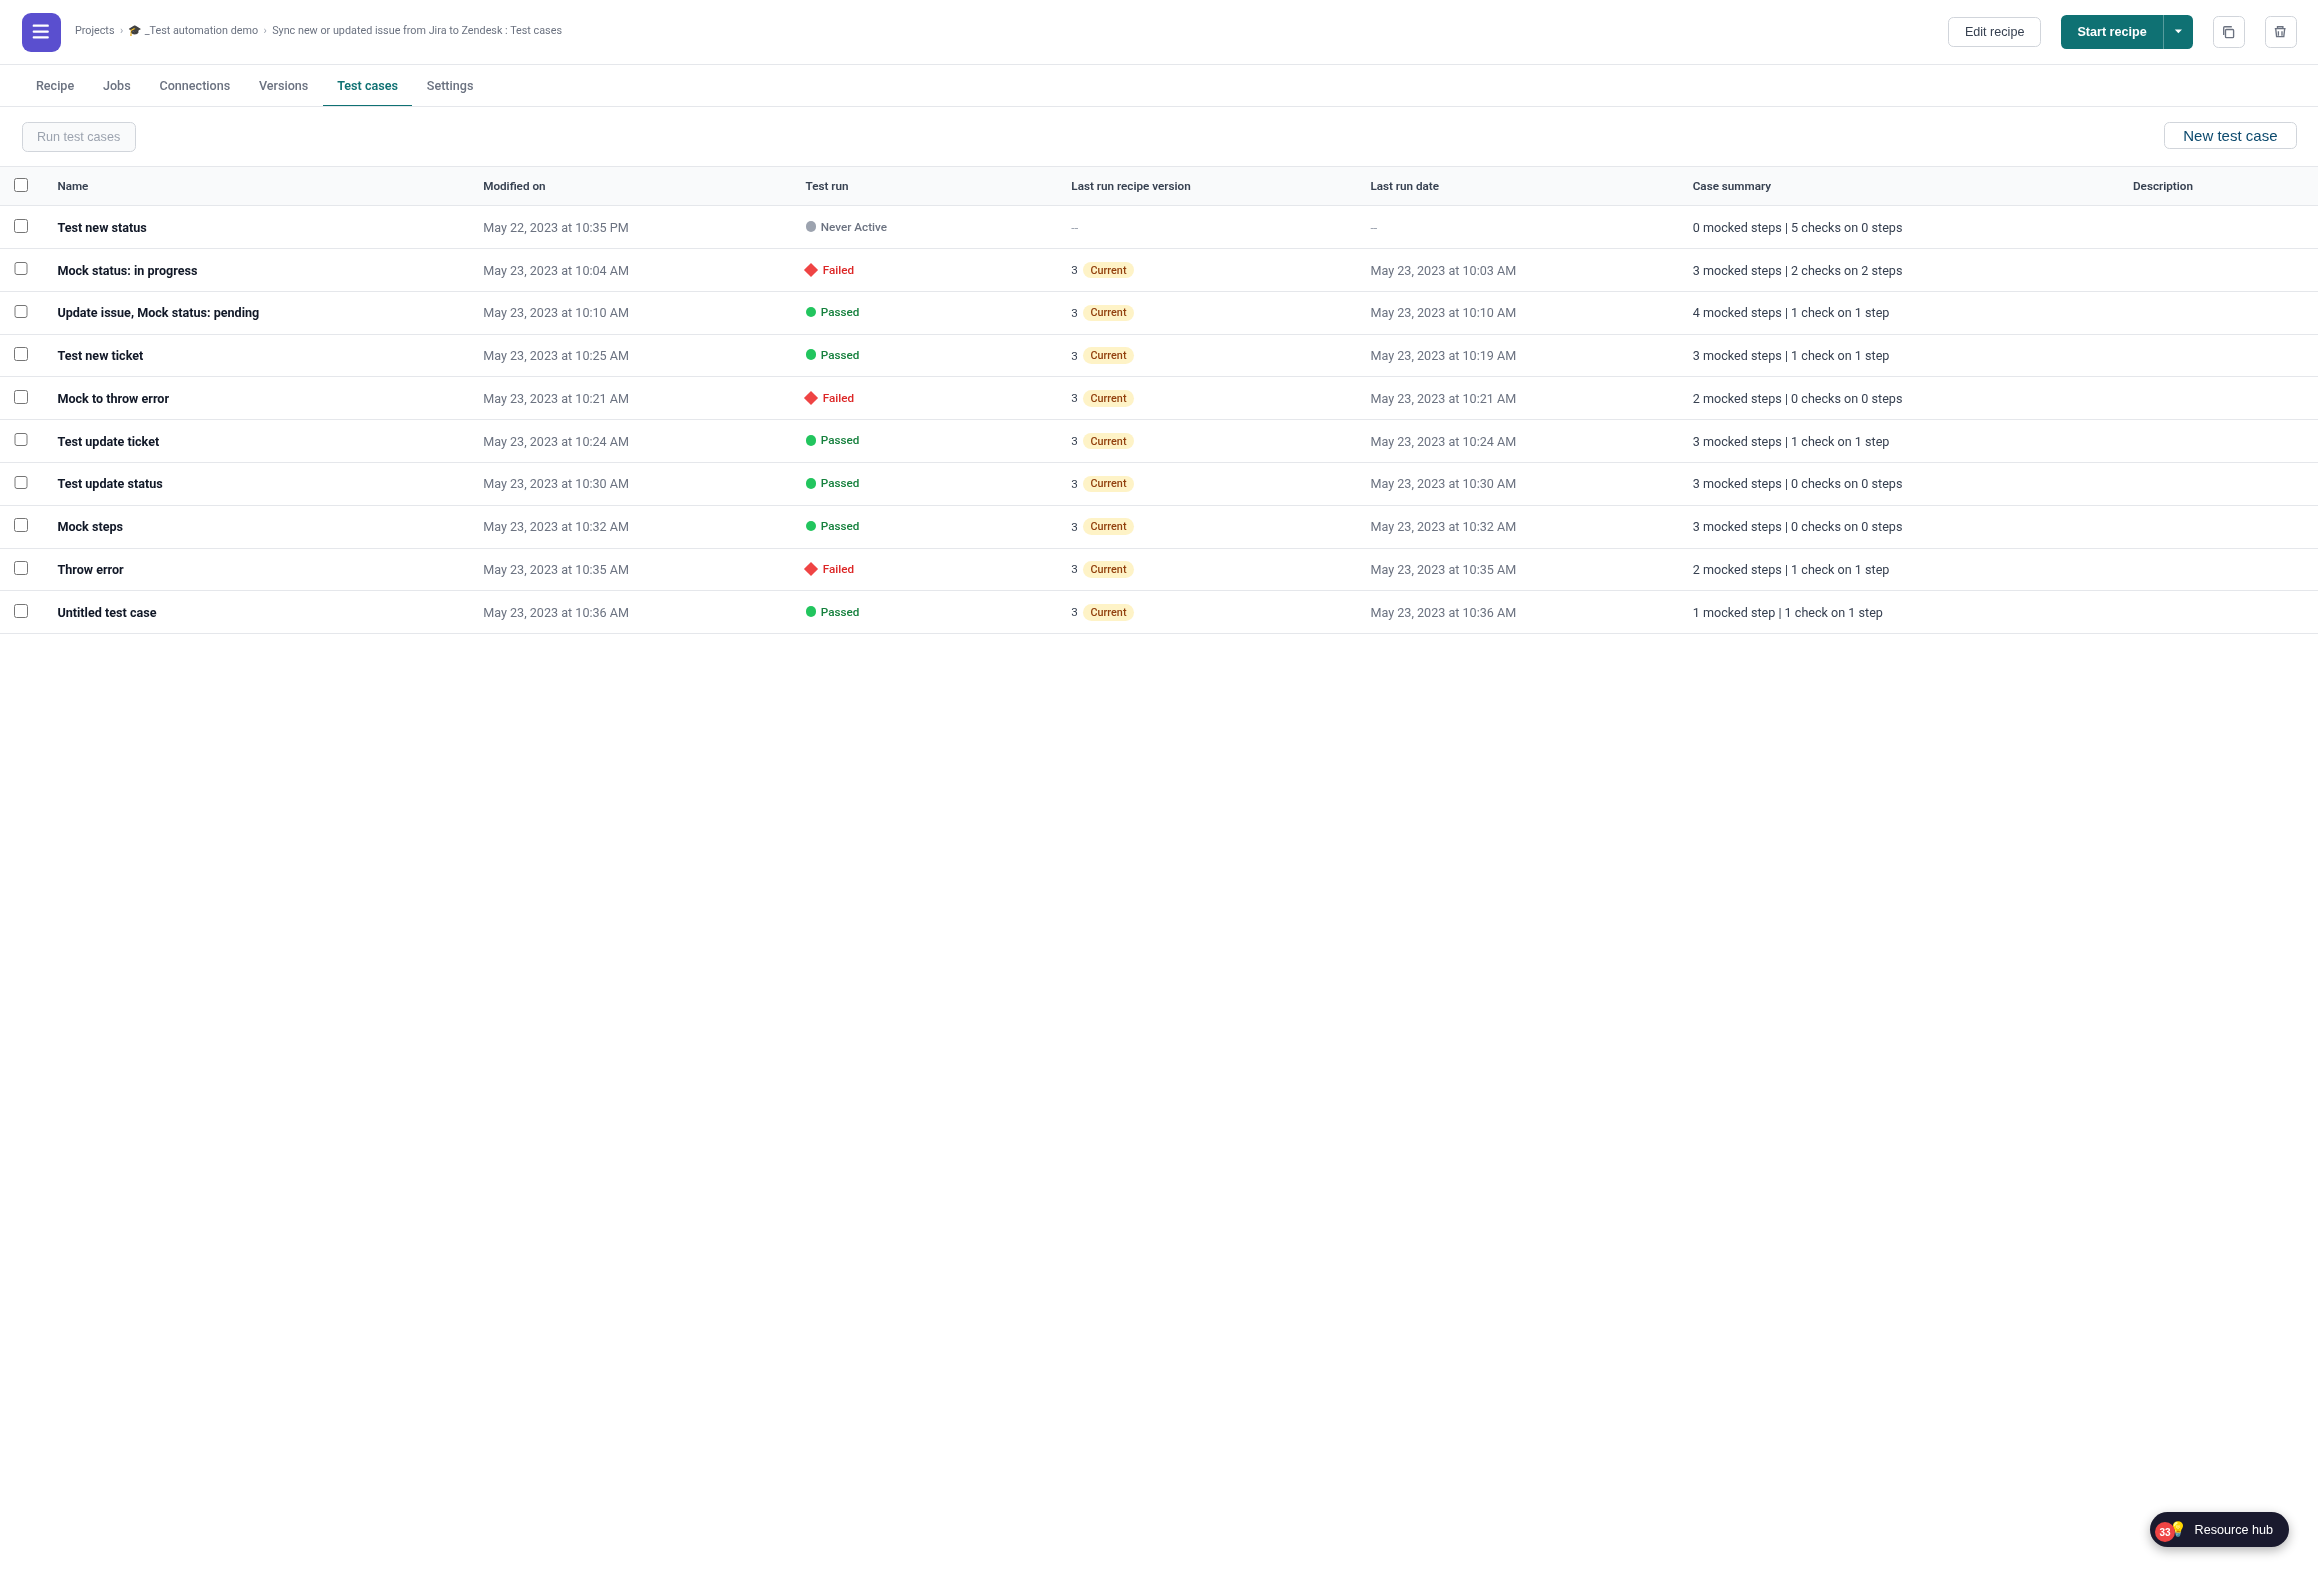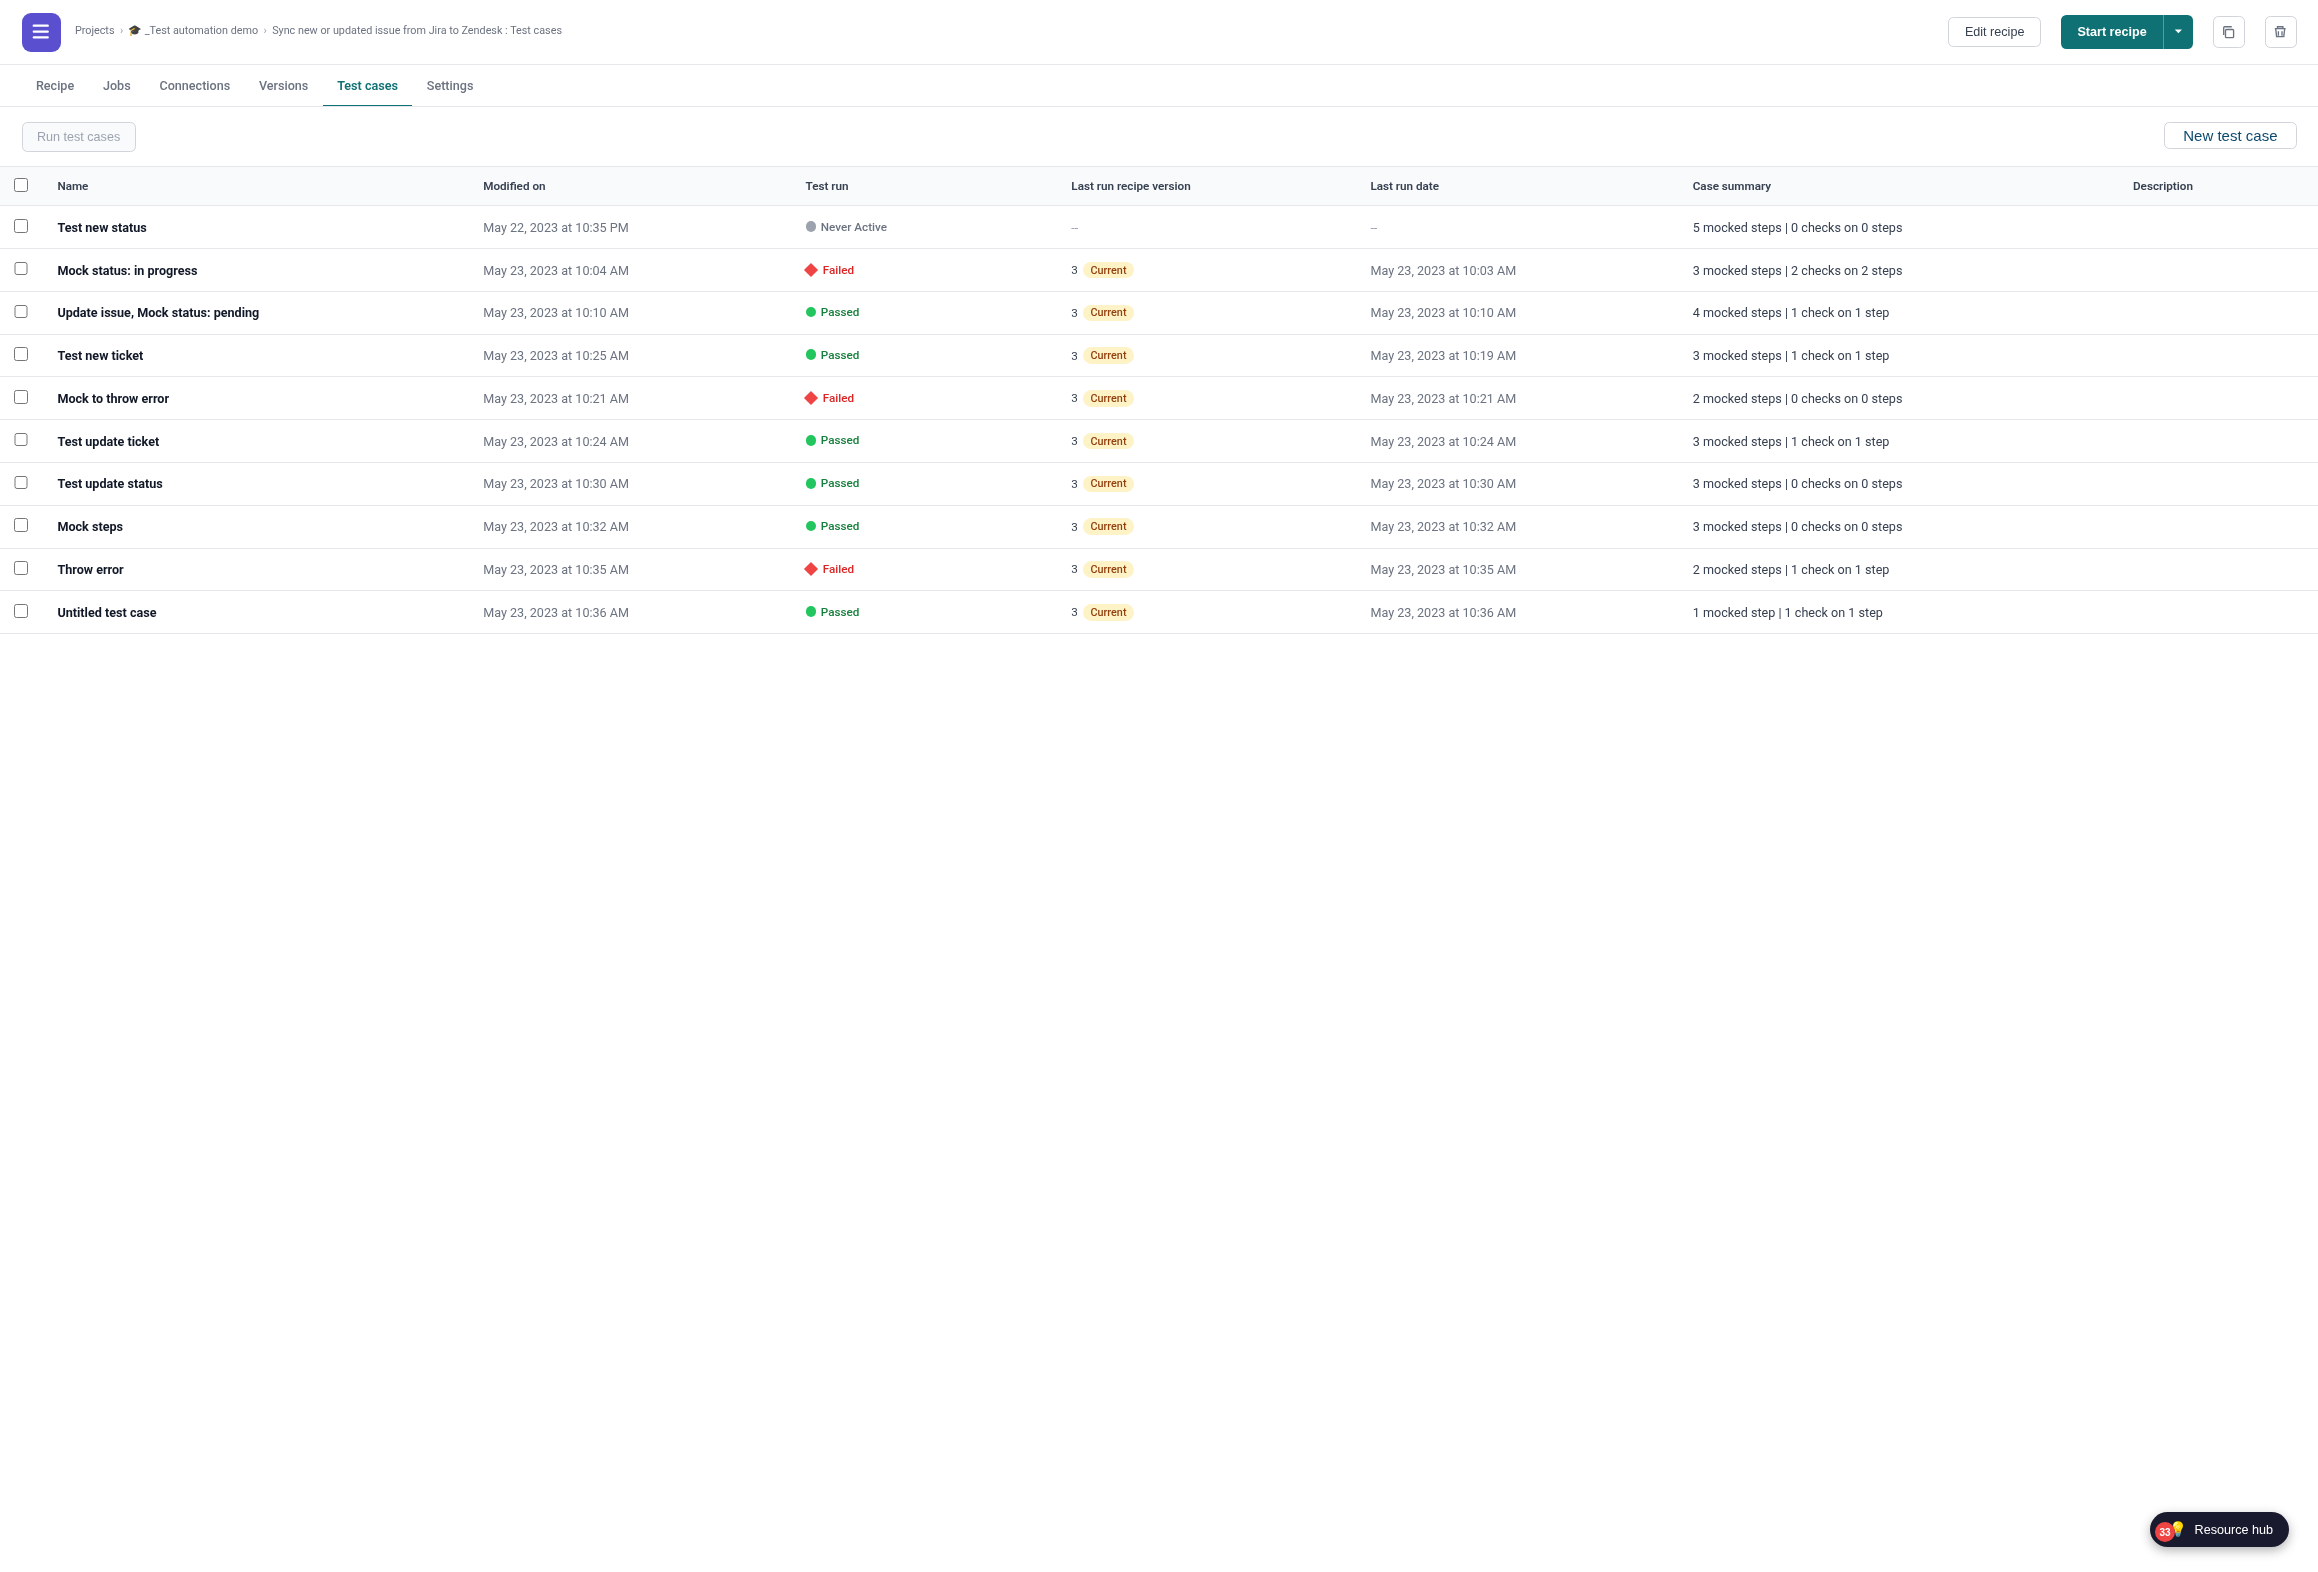--- a/index.html
+++ b/index.html
@@ -247,21 +247,21 @@
     <tr>
           <td class="col-checkbox"><input type="checkbox" style=""></td>
           <td class="col-name" style="cursor: pointer;">Test new status</td>
           <td class="col-modified">May 22, 2023 at 10:35 PM</td>
           <td class="col-lastrun"><span class="status-badge status-never">
               <span class="status-dot" style="background:#9ca3af; width:10.8px; height:10.8px; border-radius:50%; display:inline-block;"></span>
               <span>Never Active</span>
             </span></td>
           <td class="col-version"><span class="dash-val">--</span></td>
           <td class="col-lastrundate"><span class="dash-val">--</span></td>
-          <td class="col-summary">5 mocked steps | 0 checks on 0 steps</td>
+          <td class="col-summary">0 mocked steps | 5 checks on 0 steps</td>
           <td class="col-desc"></td>
         </tr>
         <tr>
           <td class="col-checkbox"><input type="checkbox" style=""></td>
           <td class="col-name" style="cursor: pointer;">Mock status: in progress</td>
           <td class="col-modified">May 23, 2023 at 10:04 AM</td>
           <td class="col-lastrun"><span class="status-badge status-failed">
               <span style="display:inline-block; width:10px; height:10px; background:#ef4444; transform:rotate(45deg);"></span>
               <span style="margin-left:2.7px;">Failed</span>
             </span></td>

